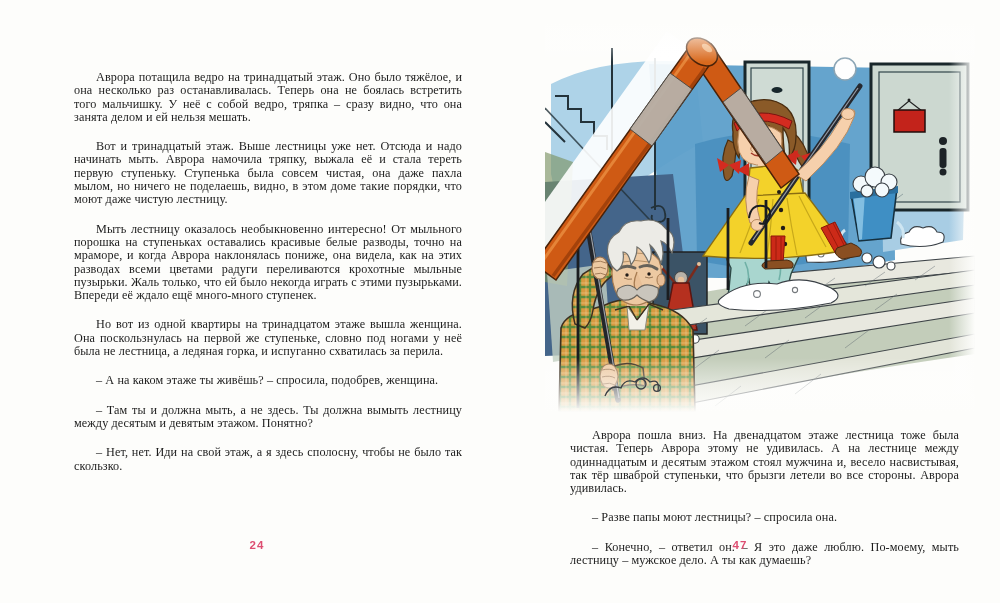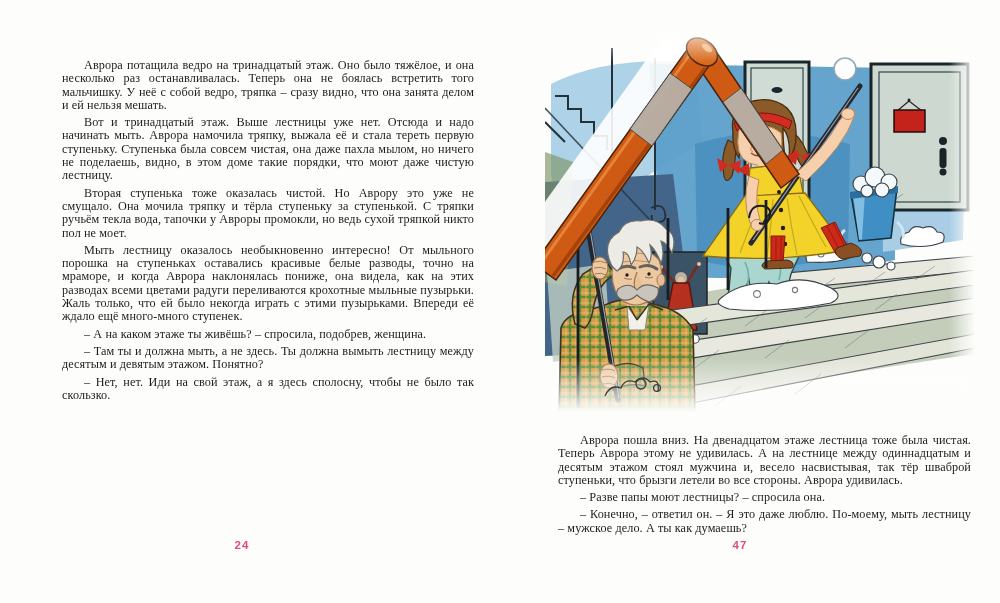--- a/index.html
+++ b/index.html
@@ -6,42 +6,42 @@
   body{
     width:1000px;height:603px;position:relative;overflow:hidden;
     background:#fdfdfb;
     font-family:"Liberation Serif", serif;
   }
   .spread{position:absolute;inset:0;background:#fdfdfb;}
   .textcol{
     position:absolute;color:#1c1c1c;text-align:justify;
     font-size:12.2px;line-height:13.3px;letter-spacing:0.1px;
   }
-  .textcol p{margin:4px;text-indent:22px;}
+  .textcol p{margin:16px;text-indent:22px;}
   #left-text{left:58px;top:55px;width:420px;}
-  #right-text{left:554px;top:430px;width:421px;}
+  #right-text{left:554px;top:413px;width:421px;}
   .pagenum{
     position:absolute;top:539px;width:120px;text-align:center;
     font-family:"Liberation Sans", sans-serif;font-weight:700;
     font-size:11.5px;color:#dd4e71;letter-spacing:1px;
   }
-  #pagenum-left{left:182px;}
+  #pagenum-left{left:197px;}
   #pagenum-right{left:680px;}
   #illustration{position:absolute;left:545px;top:22px;width:430px;height:390px;}
 </style>
 </head>
 <body>
 
 <div class="spread">
 
   <div id="left-text" class="textcol">
     <p>Аврора потащила ведро на тринадцатый этаж. Оно было тяжёлое, и она несколько раз останавливалась. Теперь она не боялась встретить того мальчишку. У неё с собой ведро, тряпка – сразу видно, что она занята делом и ей нельзя мешать.</p>
     <p>Вот и тринадцатый этаж. Выше лестницы уже нет. Отсюда и надо начинать мыть. Аврора намочила тряпку, выжала её и стала тереть первую ступеньку. Ступенька была совсем чистая, она даже пахла мылом, но ничего не поделаешь, видно, в этом доме такие порядки, что моют даже чистую лестницу.</p>
-    <p>Вторая ступенька тоже оказалась чистой. Но Аврору это уже не смущало. Она мочила тряпку и тёрла ступеньку за ступенькой. С тряпки ручьём текла вода, тапочки у Авроры промокли, но ведь сухой тряпкой никто пол не моет.</p>
     <p>Мыть лестницу оказалось необыкновенно интересно! От мыльного порошка на ступеньках оставались красивые белые разводы, точно на мраморе, и когда Аврора наклонялась пониже, она видела, как на этих разводах всеми цветами радуги переливаются крохотные мыльные пузырьки. Жаль только, что ей было некогда играть с этими пузырьками. Впереди её ждало ещё много-много ступенек.</p>
+    <p>Но вот из одной квартиры на тринадцатом этаже вышла женщина. Она поскользнулась на первой же ступеньке, словно под ногами у неё была не лестница, а ледяная горка, и испуганно схватилась за перила.</p>
     <p>– А на каком этаже ты живёшь? – спросила, подобрев, женщина.</p>
     <p>– Там ты и должна мыть, а не здесь. Ты должна вымыть лестницу между десятым и девятым этажом. Понятно?</p>
     <p>– Нет, нет. Иди на свой этаж, а я здесь сполосну, чтобы не было так скользко.</p>
   </div>
 
   <div id="right-text" class="textcol">
     <p>Аврора пошла вниз. На двенадцатом этаже лестница тоже была чистая. Теперь Аврора этому не удивилась. А на лестнице между одиннадцатым и десятым этажом стоял мужчина и, весело насвистывая, так тёр шваброй ступеньки, что брызги летели во все стороны. Аврора удивилась.</p>
     <p>– Разве папы моют лестницы? – спросила она.</p>
     <p>– Конечно, – ответил он. – Я это даже люблю. По-моему, мыть лестницу – мужское дело. А ты как думаешь?</p>
   </div>

